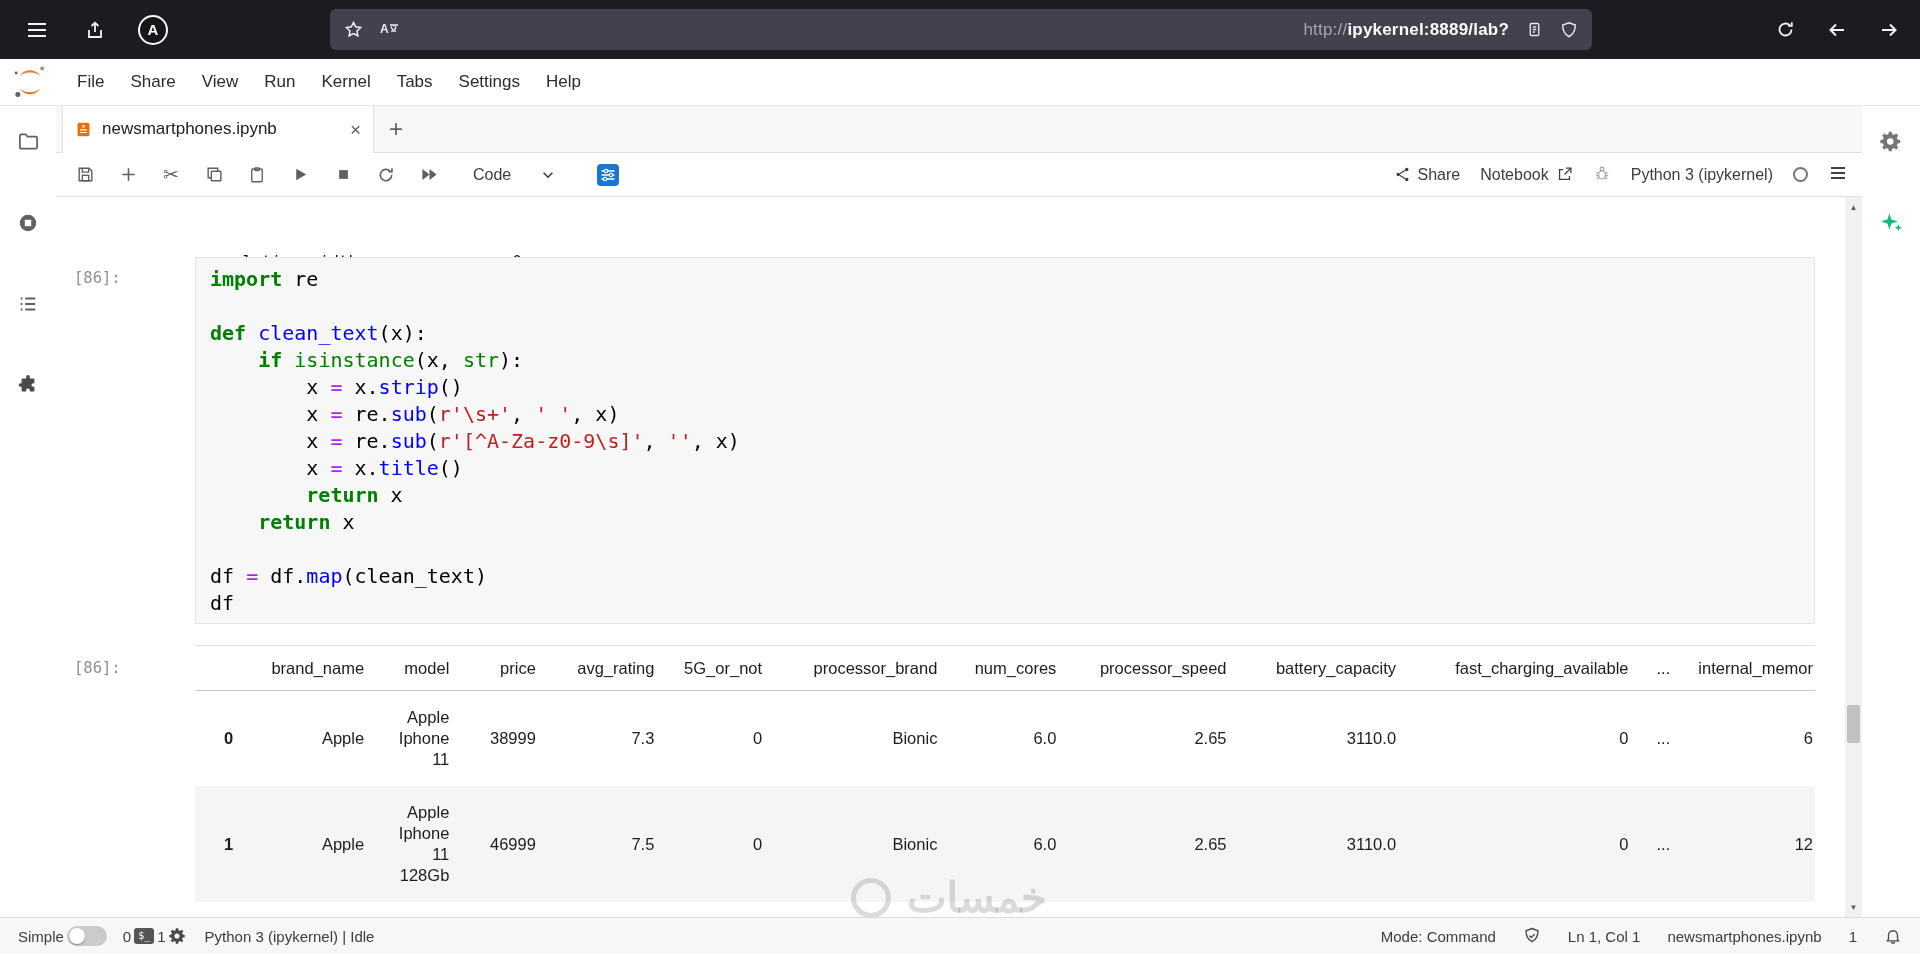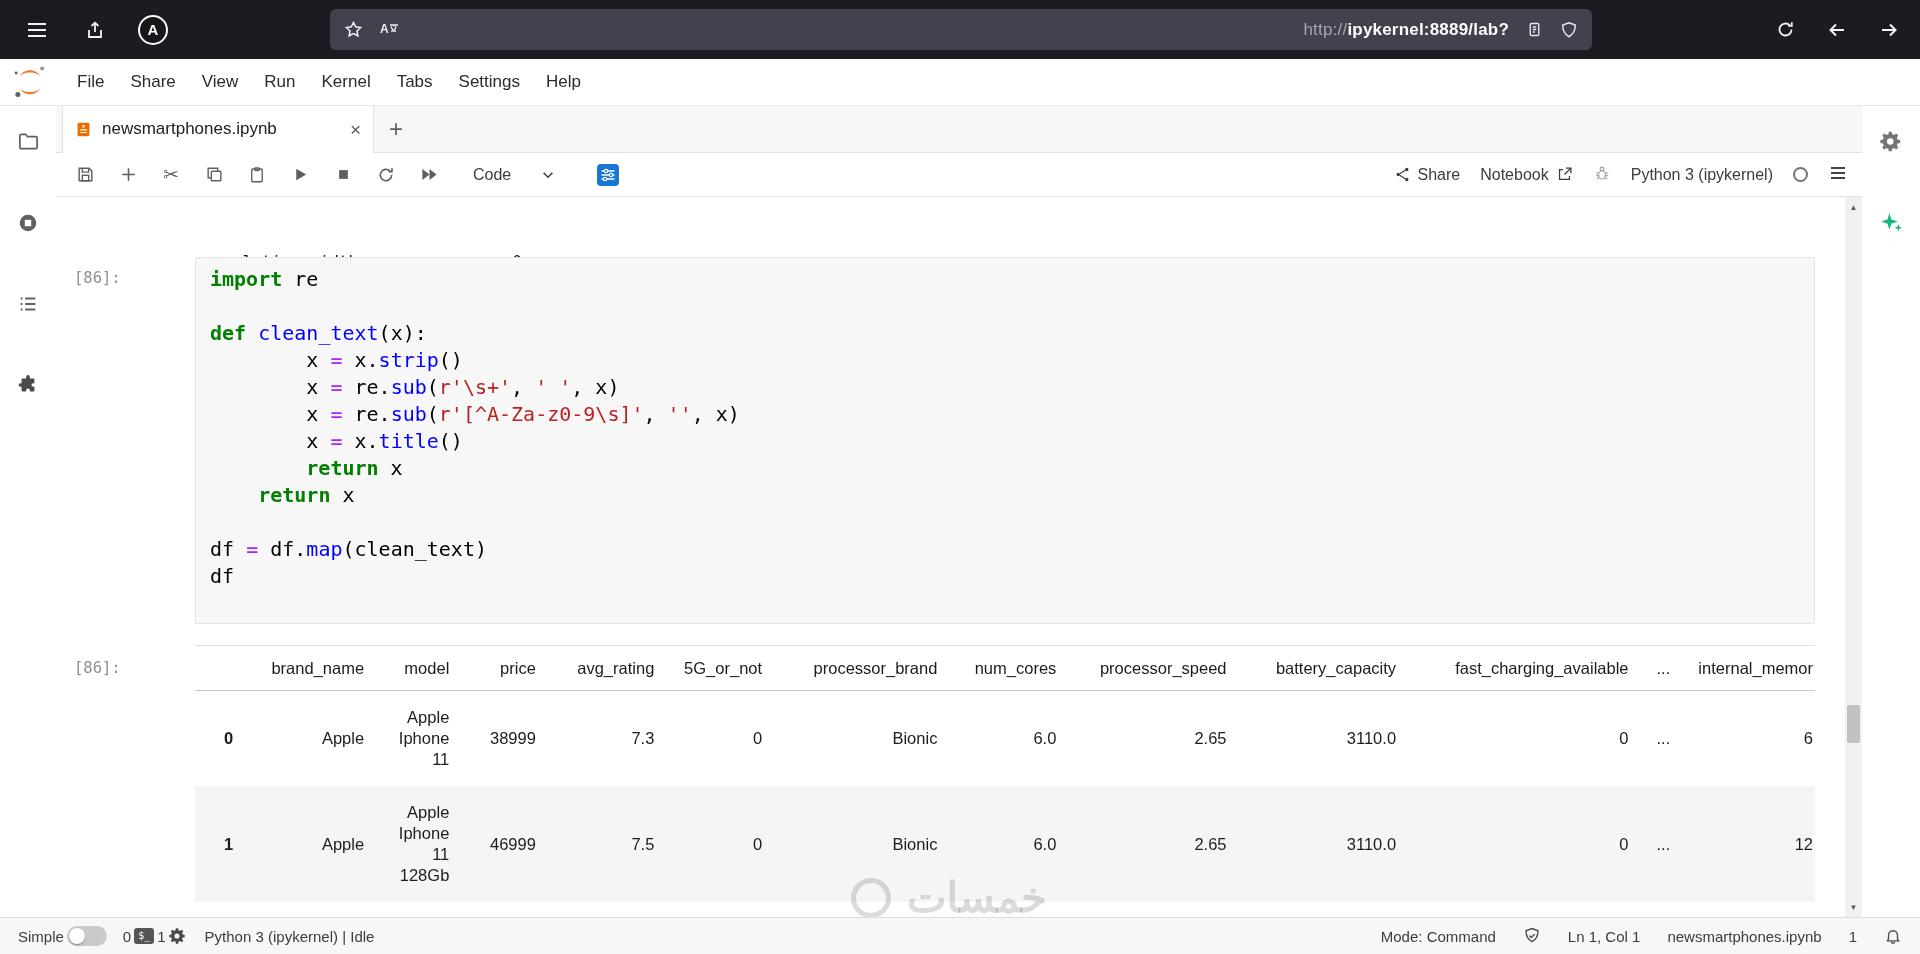--- a/index.html
+++ b/index.html
@@ -344,20 +344,21 @@
       <div class="prev-output" data-interactable="false">
         <div data-interactable="false">resolution_width                0</div>
         <div data-interactable="false">dtype: int64</div>
       </div>
 
       <div class="prompt in-prompt" data-interactable="false">[86]:</div>
       <div class="code-cell" data-interactable="true">
           <div class="code-line" data-interactable="false"><span class="tok-kw">import</span><span class="tok-pl"> re</span></div>
           <div class="code-line" data-interactable="false">&nbsp;</div>
           <div class="code-line" data-interactable="false"><span class="tok-kw">def</span><span class="tok-pl"> </span><span class="tok-fn">clean_text</span><span class="tok-pl">(x):</span></div>
+          <div class="code-line" data-interactable="false"><span class="tok-pl">    </span><span class="tok-kw">if</span><span class="tok-pl"> </span><span class="tok-bi">isinstance</span><span class="tok-pl">(x, </span><span class="tok-bi">str</span><span class="tok-pl">):</span></div>
           <div class="code-line" data-interactable="false"><span class="tok-pl">        x </span><span class="tok-op">=</span><span class="tok-pl"> x.</span><span class="tok-fn">strip</span><span class="tok-pl">()</span></div>
           <div class="code-line" data-interactable="false"><span class="tok-pl">        x </span><span class="tok-op">=</span><span class="tok-pl"> re.</span><span class="tok-fn">sub</span><span class="tok-pl">(</span><span class="tok-st">r'\s+'</span><span class="tok-pl">, </span><span class="tok-st">' '</span><span class="tok-pl">, x)</span></div>
           <div class="code-line" data-interactable="false"><span class="tok-pl">        x </span><span class="tok-op">=</span><span class="tok-pl"> re.</span><span class="tok-fn">sub</span><span class="tok-pl">(</span><span class="tok-st">r'[^A-Za-z0-9\s]'</span><span class="tok-pl">, </span><span class="tok-st">''</span><span class="tok-pl">, x)</span></div>
           <div class="code-line" data-interactable="false"><span class="tok-pl">        x </span><span class="tok-op">=</span><span class="tok-pl"> x.</span><span class="tok-fn">title</span><span class="tok-pl">()</span></div>
           <div class="code-line" data-interactable="false"><span class="tok-pl">        </span><span class="tok-kw">return</span><span class="tok-pl"> x</span></div>
           <div class="code-line" data-interactable="false"><span class="tok-pl">    </span><span class="tok-kw">return</span><span class="tok-pl"> x</span></div>
           <div class="code-line" data-interactable="false">&nbsp;</div>
           <div class="code-line" data-interactable="false"><span class="tok-pl">df </span><span class="tok-op">=</span><span class="tok-pl"> df.</span><span class="tok-fn">map</span><span class="tok-pl">(clean_text)</span></div>
           <div class="code-line" data-interactable="false"><span class="tok-pl">df</span></div>
         </div>

